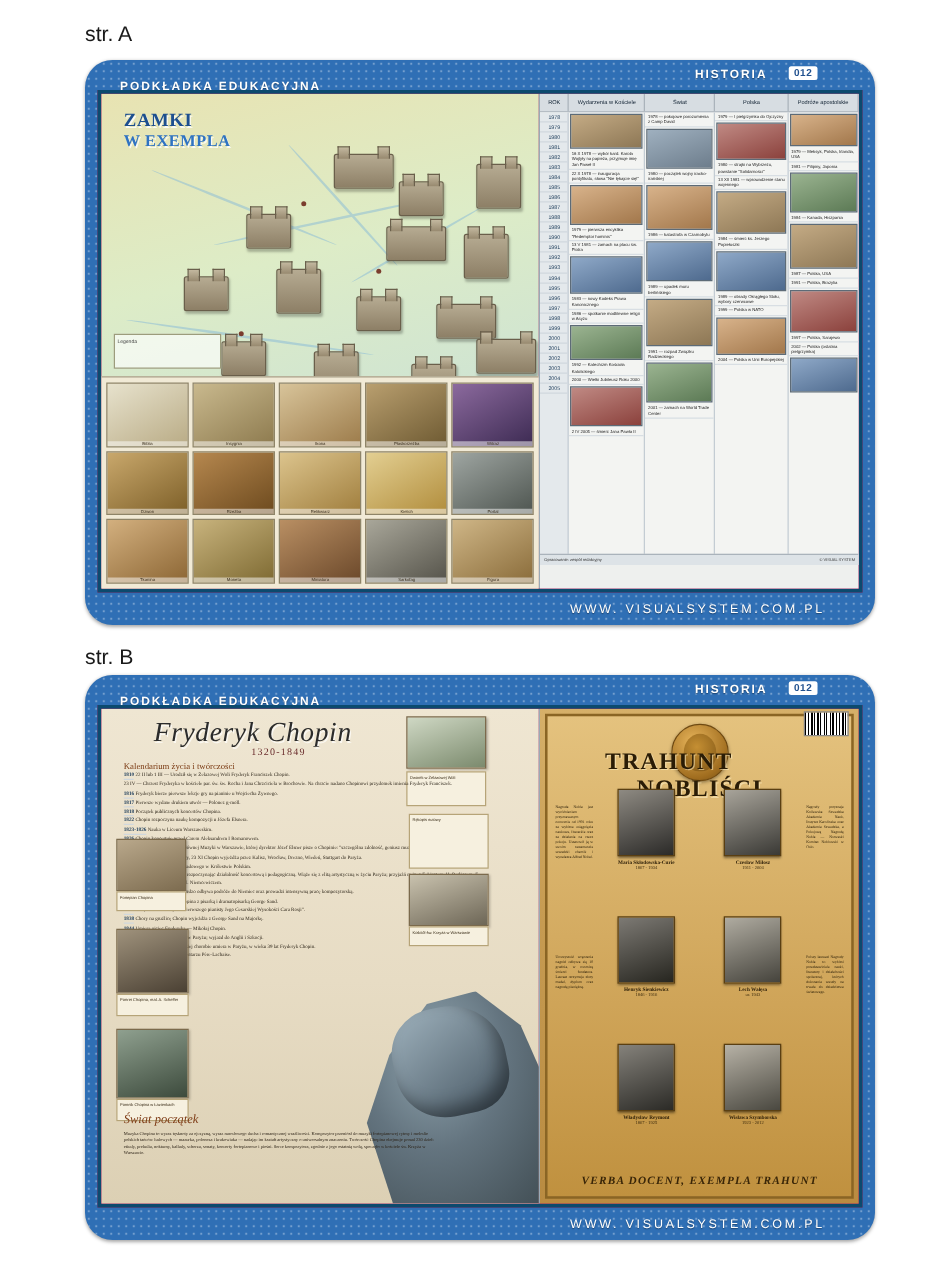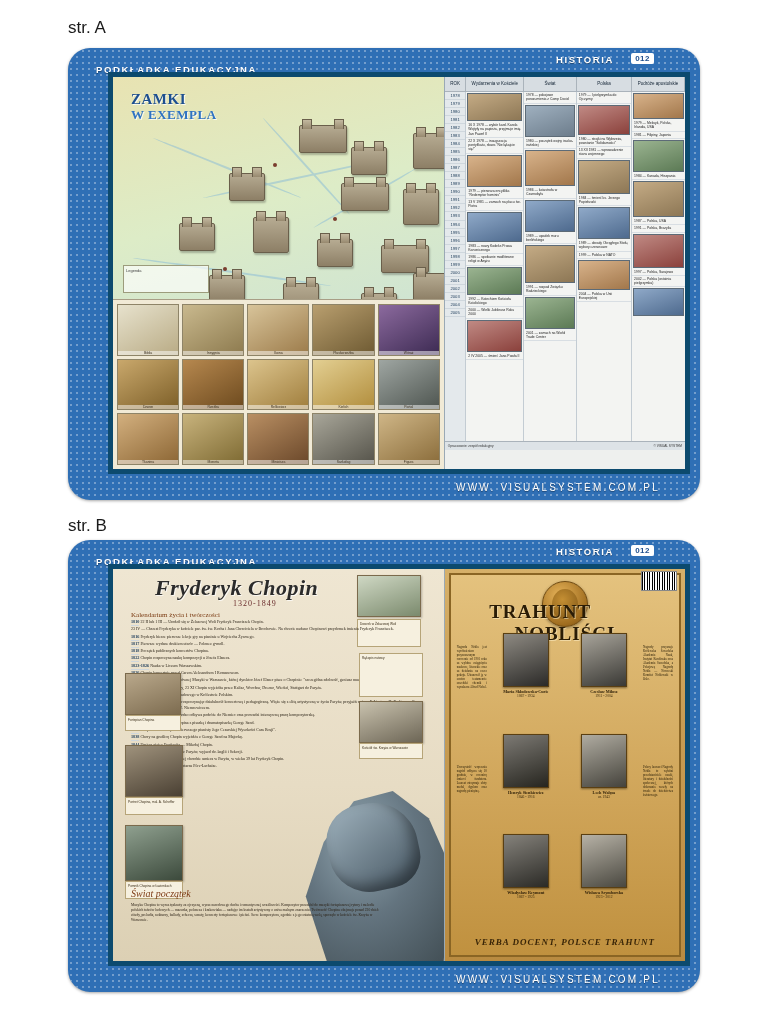--- a/index.html
+++ b/index.html
@@ -52,24 +52,23 @@
     background-size: 6px 6px;
     pointer-events: none;
   }
   .mat-inner {
     position: absolute;
     left: 10px;
     right: 10px;
     top: 24px;
     bottom: 26px;
     background: #be185d;
-    border: 5px solid #0c4a6e;
+    border: 3px solid #0c4a6e;
     overflow: hidden;
     display: flex;
-    margin-left: 30px;
   }
   .mat-header {
     position: absolute;
     left: 0; right: 0; top: 0;
     height: 24px;
     color: #ffffff;
     font-size: 9px;
     letter-spacing: 1px;
     font-weight: bold;
     display: flex;
@@ -317,21 +316,21 @@
     background: linear-gradient(180deg,#efe6d2 0%, #e7dcc4 55%, #dcd0b4 100%);
     border-right: 1px solid #9aa9b5;
     overflow: hidden;
     position: relative;
   }
   .chopin-title {
     position: absolute;
     left: 42px; top: 6px;
     font-family: "Liberation Serif", serif;
     font-style: italic;
-    font-weight: bold;
+    font-weight: normal;
     font-size: 22px;
     color: #2b2b2b;
     letter-spacing: 0.5px;
     text-shadow: 1px 1px 0 rgba(255,255,255,.7);
   }
   .chopin-dates {
     position: absolute;
     left: 120px; top: 30px;
     font-family: "Liberation Serif", serif;
     font-size: 8px;
@@ -856,21 +855,21 @@
               <div class="lname">Władysław Reymont</div>
               <div class="lyears">1867 - 1925</div>
             </div>
             <div class="laureate c6">
               <div class="portrait"></div>
               <div class="lname">Wisława Szymborska</div>
               <div class="lyears">1923 - 2012</div>
             </div>
           </div>
 
-          <div class="nobel-motto">VERBA DOCENT, POLSCE TRAHUNT</div>
+          <div class="nobel-motto">VERBA DOCENT, EXEMPLA TRAHUNT</div>
         </div>
         <div class="barcode"></div>
       </div>
 
     </div>
 
     <div class="mat-footer">WWW. VISUALSYSTEM.COM.PL</div>
   </div>
 
 </div>

